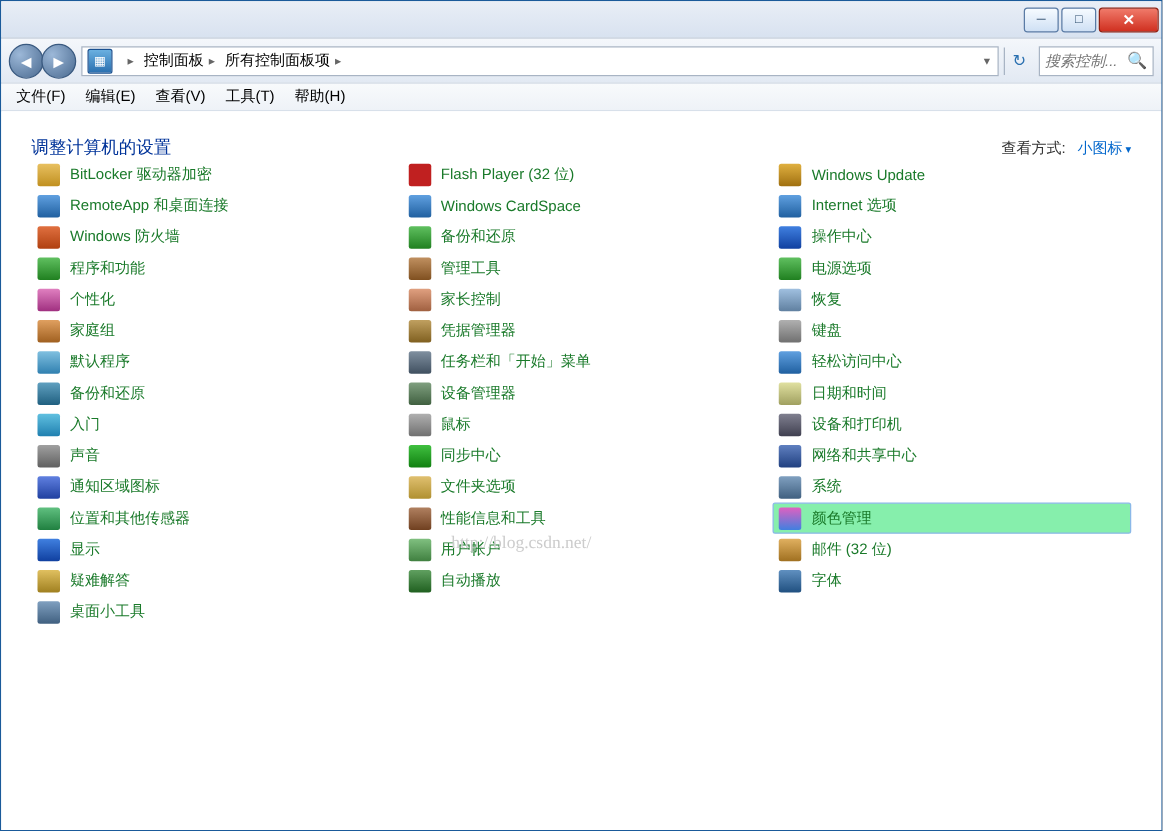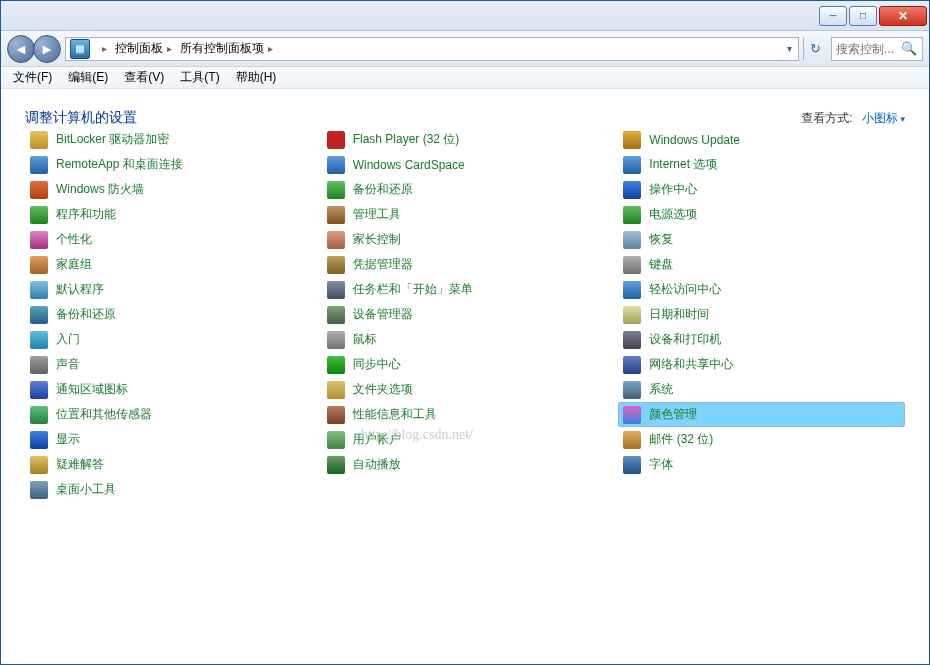--- a/index.html
+++ b/index.html
@@ -12,34 +12,34 @@
 .navbtns { display:flex; }
 .navbtn { width:28px; height:28px; border-radius:50%; background:radial-gradient(circle at 30% 30%,#9cb8d8,#4a6a90); border:1px solid #3a5a80; display:flex; align-items:center; justify-content:center; color:#fff; font-size:14px; cursor:pointer; }
 .navbtn + .navbtn { margin-left:-2px; }
 .addrwrap { flex:1; display:flex; align-items:center; height:24px; background:#fff; border:1px solid #a8b4c4; }
 .addricon { width:20px; height:20px; margin:0 4px; background:linear-gradient(#6ab0e0,#2a70b0); border:1px solid #1a5090; border-radius:2px; display:flex; align-items:center; justify-content:center; font-size:10px; color:#fff; }
 .crumb { padding:0 4px; font-size:12px; color:#000; cursor:pointer; display:flex; align-items:center; height:22px; }
 .crumb .sep { margin-left:4px; color:#666; font-size:10px; }
 .addrend { margin-left:auto; display:flex; align-items:center; }
 .refresh { width:24px; height:22px; border-left:1px solid #a8b4c4; display:flex; align-items:center; justify-content:center; color:#2a70b0; font-size:13px; cursor:pointer; }
 .searchbox { width:92px; height:24px; background:#fff; border:1px solid #a8b4c4; display:flex; align-items:center; padding:0 4px; }
-.searchbox input { flex:1; border:none; outline:none; font-size:12px; color:#888; min-width:0; }
+.searchbox input { flex:1; border:none; outline:none; font-size:12px; font-style:italic; color:#888; min-width:0; }
 .searchbox .sicon { color:#2a70b0; font-size:13px; cursor:pointer; }
 .menubar { height:22px; background:linear-gradient(#f8fafc,#eef2f7); display:flex; align-items:center; padding:0 4px; border-bottom:1px solid #d8e0ea; }
 .menuitem { padding:2px 8px; font-size:12px; color:#000; cursor:pointer; }
 .content { flex:1; padding:20px 24px 10px 24px; overflow:auto; background:#fff; }
 .heading-row { display:flex; justify-content:space-between; align-items:center; }
 .heading { font-size:14px; color:#003399; }
 .viewby { font-size:12px; color:#333; }
 .viewby a { color:#0066cc; text-decoration:none; margin-left:6px; }
 .viewby a::after { content:" ▾"; font-size:9px; }
 .grid { display:grid; grid-template-columns:repeat(3,1fr); column-gap:10px; }
 .col { display:flex; flex-direction:column; }
 .item { display:flex; align-items:center; height:25px; padding:2px 4px; cursor:pointer; border:1px solid transparent; border-radius:2px; }
-.item.selected { background:#7dd3fc; border-color:#8ab8e8; }
+.item.selected { background:#86efac; border-color:#8ab8e8; }
 .item .icon { width:18px; height:18px; margin-right:8px; flex-shrink:0; border-radius:2px; display:flex; align-items:center; justify-content:center; font-size:11px; color:#fff; }
 .item .label { font-size:12px; color:#1a7a2a; white-space:nowrap; }
 .watermark { position:absolute; left:360px; top:338px; font-size:14px; color:#ccc; pointer-events:none; font-family:Liberation Serif, serif; }
 .content { position:relative; }
 .ic-lock{background:linear-gradient(#e8c060,#c09020);} 
 .ic-remote{background:linear-gradient(#60a0e0,#2060a0);} 
 .ic-fire{background:linear-gradient(#e07040,#b04010);} 
 .ic-prog{background:linear-gradient(#60c060,#208020);} 
 .ic-pers{background:linear-gradient(#e080c0,#a03080);} 
 .ic-home{background:linear-gradient(#e0a060,#a06020);} 

